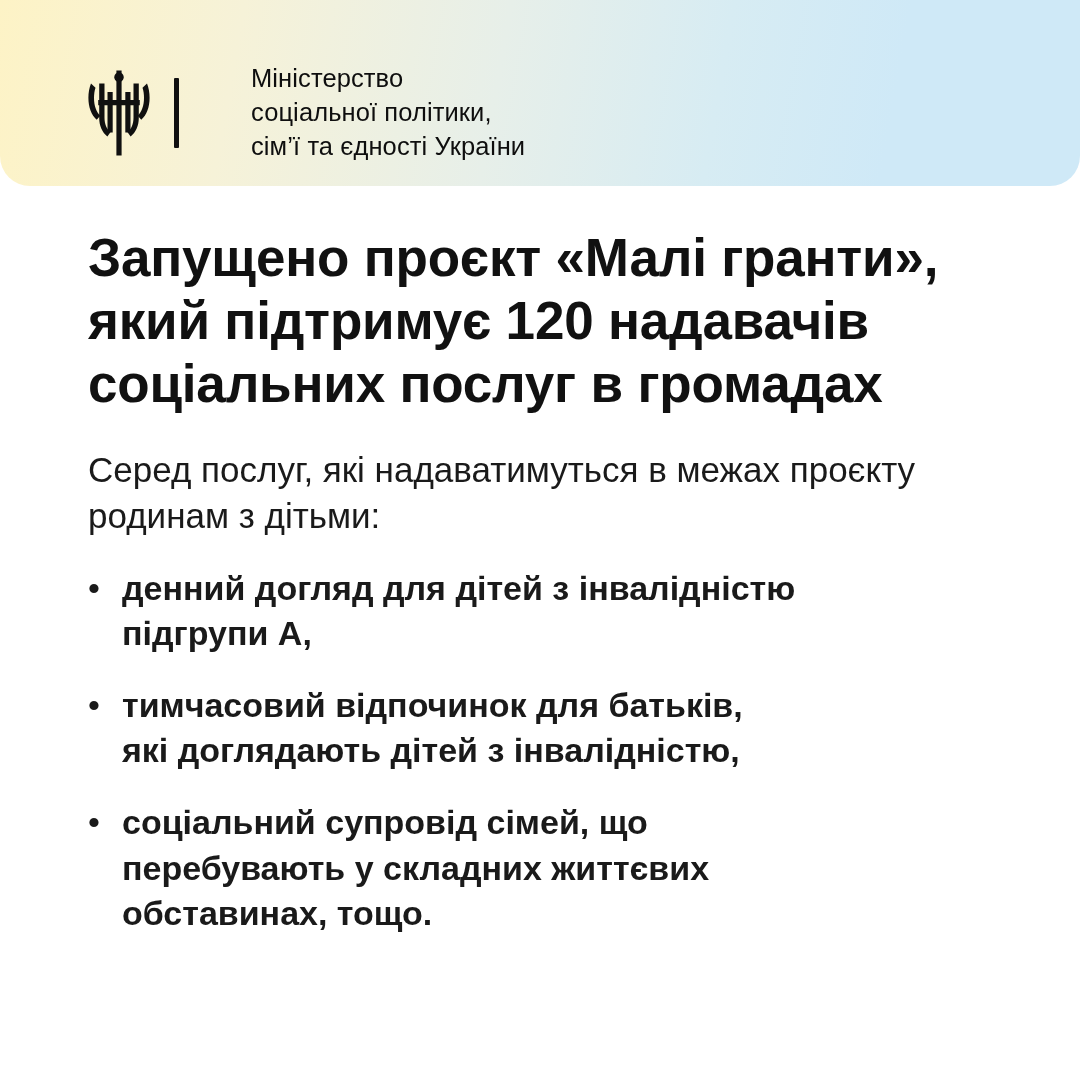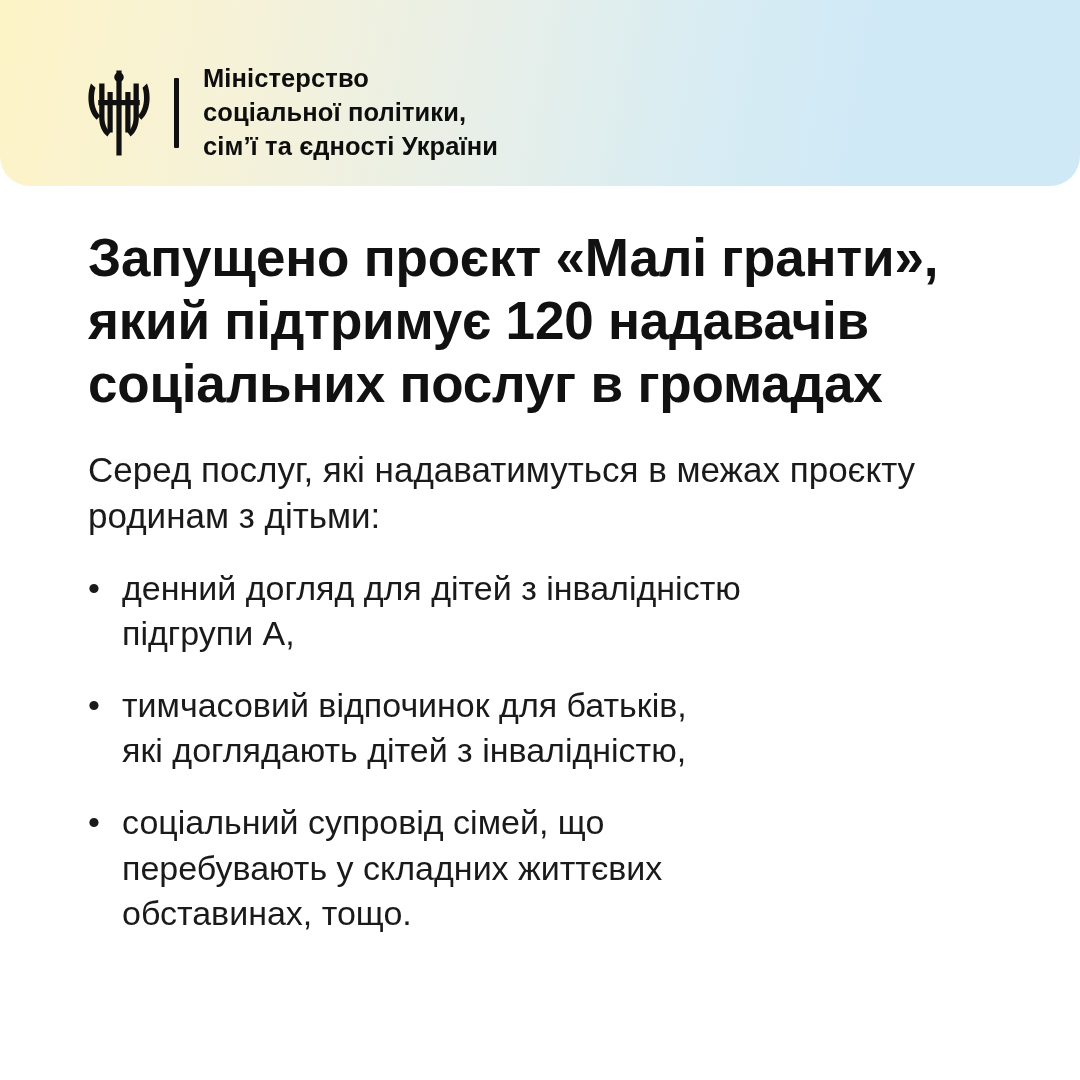--- a/index.html
+++ b/index.html
@@ -52,25 +52,26 @@
     width: 5px;
     height: 70px;
     background: #101010;
     margin-left: 24px;
     margin-right: 24px;
     border-radius: 1px;
   }
 
   .ministry-name {
     font-size: 25.5px;
-    font-weight: bold;
+    font-weight: normal;
     line-height: 1.33;
     color: #0e0e0e;
     letter-spacing: 0.1px;
     white-space: pre-line;
+    margin-left: 48px;
   }
 
   
   .content {
     position: absolute;
     left: 0;
     top: 186px;
     width: 1080px;
     padding: 40px 116px 0 88px;
   }
@@ -113,20 +114,21 @@
     width: 34px;
     font-size: 34px;
     line-height: 1.33;
     color: #1a1a1a;
     text-align: left;
   }
 
   .bullet-text {
     flex: 1 1 auto;
     white-space: pre-line;
+    font-weight: bold;
   }
 </style>
 </head>
 <body>
 
 <div class="card">
 
   <div class="header">
     <div class="logo-row">
 

